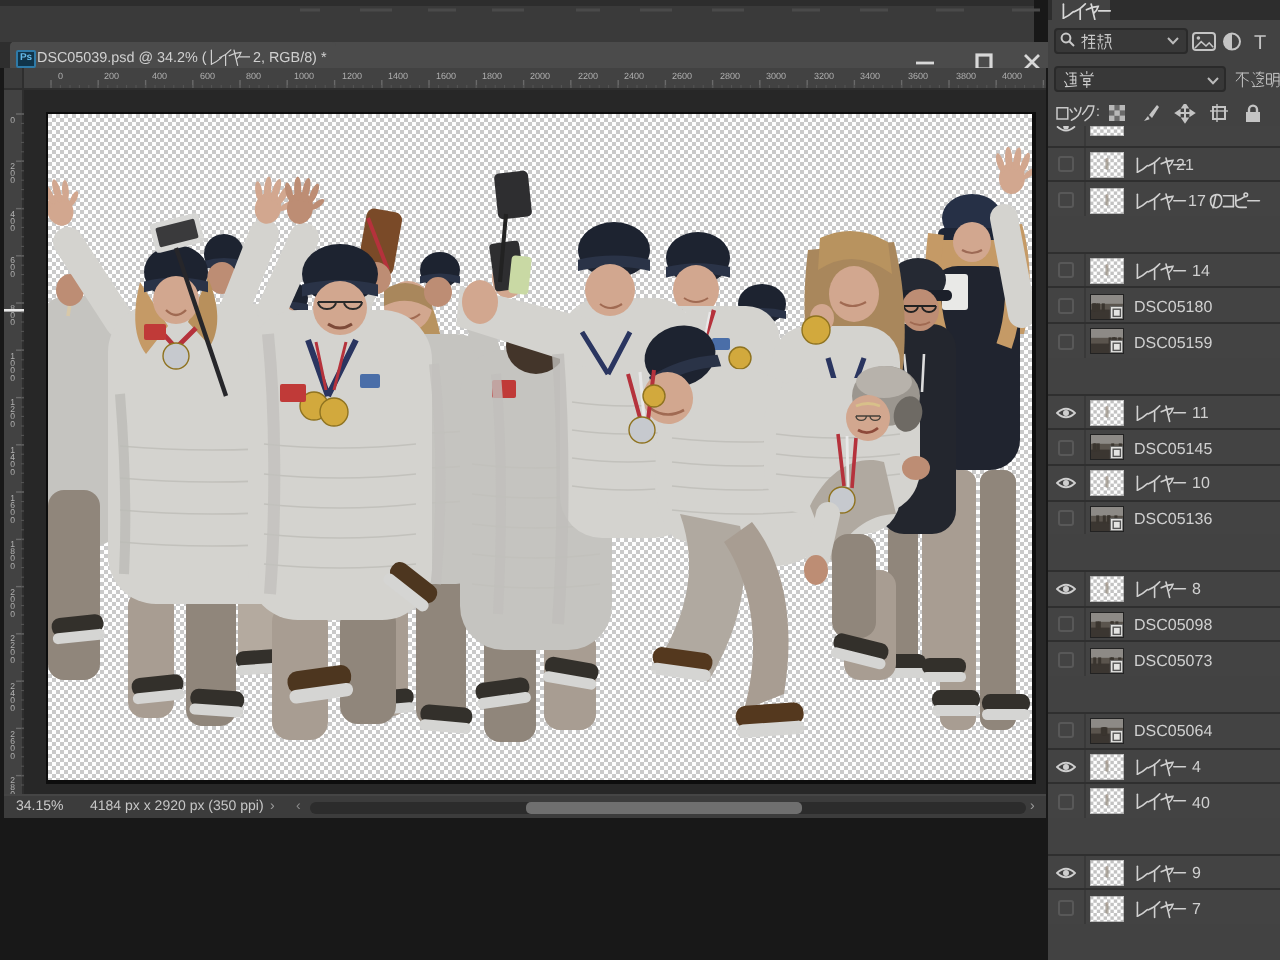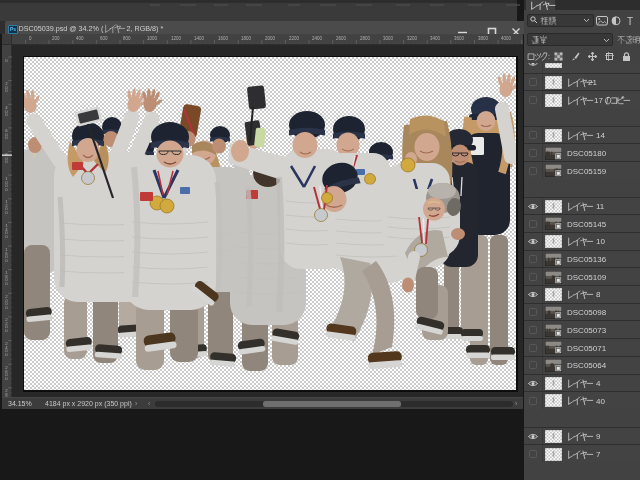--- a/index.html
+++ b/index.html
@@ -1230,40 +1230,20 @@
           <rect x="8.7" y="4.7" width="1.5" height="3.9" fill="#3a352f"></rect>
           <rect x="3.1" y="4.7" width="1.5" height="3.9" fill="#3a352f"></rect>
           <rect x="12.2" y="4.7" width="1.5" height="3.9" fill="#3a352f"></rect>
           <rect x="10.2" y="6.2" width="6.2" height="6.2" fill="#e4e4e2" stroke="#666" stroke-width="0.5"></rect>
           <rect x="11.6" y="7.6" width="3.6" height="3.6" fill="none" stroke="#555" stroke-width="0.7"></rect>
           <rect x="0.25" y="0.25" width="16.5" height="12.5" fill="none" stroke="#222" stroke-width="0.5"></rect>
         </svg>
       </div>
       <div class="lname">DSC05136</div>
     </div>
-    <div class="lrow" style="top:267.35px">
-      <div class="eyebox"></div>
-      <div class="vline"></div>
-      <div class="abs" style="left:20.5px;top:2.2px;width:17px;height:13px">
-        <svg width="17" height="13" style="position:absolute;left:0;top:0">
-          <rect width="17" height="13" fill="#8d8a86"></rect>
-          <rect y="4.9" width="17" height="3.6" fill="#5a544d"></rect>
-          <rect y="7.8" width="17" height="5.2" fill="#3b3631"></rect>
-          <rect x="6.8" y="4.7" width="1.5" height="3.9" fill="#3a352f"></rect>
-          <rect x="8.4" y="4.7" width="1.5" height="3.9" fill="#3a352f"></rect>
-          <rect x="13.9" y="4.7" width="1.5" height="3.9" fill="#3a352f"></rect>
-          <rect x="7.0" y="4.7" width="1.5" height="3.9" fill="#3a352f"></rect>
-          <rect x="7.6" y="4.7" width="1.5" height="3.9" fill="#3a352f"></rect>
-          <rect x="10.2" y="6.2" width="6.2" height="6.2" fill="#e4e4e2" stroke="#666" stroke-width="0.5"></rect>
-          <rect x="11.6" y="7.6" width="3.6" height="3.6" fill="none" stroke="#555" stroke-width="0.7"></rect>
-          <rect x="0.25" y="0.25" width="16.5" height="12.5" fill="none" stroke="#222" stroke-width="0.5"></rect>
-        </svg>
-      </div>
-      <div class="lname">DSC05109</div>
-    </div>
     <div class="lrow" style="top:285.05px">
       <svg width="10" height="7" style="position:absolute;left:3.5px;top:5.4px">
         <path d="M0.5,3.5 Q5,-0.8 9.5,3.5 Q5,7.8 0.5,3.5 Z" fill="none" stroke="#cfcfcf" stroke-width="0.9"></path>
         <circle cx="5" cy="3.5" r="1.5" fill="#cfcfcf"></circle>
       </svg>
       <div class="vline"></div>
       <div class="abs" style="left:20.5px;top:2.2px;width:17px;height:13px">
         <svg width="17" height="13" style="position:absolute;left:0;top:0">
           <rect width="17" height="13" fill="#ffffff"></rect>
           <rect x="0.0" y="0.0" width="1.7" height="1.7" fill="#c3c3c3"></rect>
@@ -1358,40 +1338,20 @@
           <rect x="10.5" y="4.7" width="1.5" height="3.9" fill="#3a352f"></rect>
           <rect x="9.8" y="4.7" width="1.5" height="3.9" fill="#3a352f"></rect>
           <rect x="14.1" y="4.7" width="1.5" height="3.9" fill="#3a352f"></rect>
           <rect x="4.1" y="4.7" width="1.5" height="3.9" fill="#3a352f"></rect>
           <rect x="10.2" y="6.2" width="6.2" height="6.2" fill="#e4e4e2" stroke="#666" stroke-width="0.5"></rect>
           <rect x="11.6" y="7.6" width="3.6" height="3.6" fill="none" stroke="#555" stroke-width="0.7"></rect>
           <rect x="0.25" y="0.25" width="16.5" height="12.5" fill="none" stroke="#222" stroke-width="0.5"></rect>
         </svg>
       </div>
       <div class="lname">DSC05073</div>
-    </div>
-    <div class="lrow" style="top:338.15px">
-      <div class="eyebox"></div>
-      <div class="vline"></div>
-      <div class="abs" style="left:20.5px;top:2.2px;width:17px;height:13px">
-        <svg width="17" height="13" style="position:absolute;left:0;top:0">
-          <rect width="17" height="13" fill="#8d8a86"></rect>
-          <rect y="4.9" width="17" height="3.6" fill="#5a544d"></rect>
-          <rect y="7.8" width="17" height="5.2" fill="#3b3631"></rect>
-          <rect x="14.5" y="4.7" width="1.5" height="3.9" fill="#3a352f"></rect>
-          <rect x="0.2" y="4.7" width="1.5" height="3.9" fill="#3a352f"></rect>
-          <rect x="11.0" y="4.7" width="1.5" height="3.9" fill="#3a352f"></rect>
-          <rect x="2.4" y="4.7" width="1.5" height="3.9" fill="#3a352f"></rect>
-          <rect x="14.8" y="4.7" width="1.5" height="3.9" fill="#3a352f"></rect>
-          <rect x="10.2" y="6.2" width="6.2" height="6.2" fill="#e4e4e2" stroke="#666" stroke-width="0.5"></rect>
-          <rect x="11.6" y="7.6" width="3.6" height="3.6" fill="none" stroke="#555" stroke-width="0.7"></rect>
-          <rect x="0.25" y="0.25" width="16.5" height="12.5" fill="none" stroke="#222" stroke-width="0.5"></rect>
-        </svg>
-      </div>
-      <div class="lname">DSC05071</div>
     </div>
     <div class="lrow" style="top:355.85px">
       <div class="eyebox"></div>
       <div class="vline"></div>
       <div class="abs" style="left:20.5px;top:2.2px;width:17px;height:13px">
         <svg width="17" height="13" style="position:absolute;left:0;top:0">
           <rect width="17" height="13" fill="#8d8a86"></rect>
           <rect y="4.9" width="17" height="3.6" fill="#5a544d"></rect>
           <rect y="7.8" width="17" height="5.2" fill="#3b3631"></rect>
           <rect x="5.4" y="4.7" width="1.5" height="3.9" fill="#3a352f"></rect>

